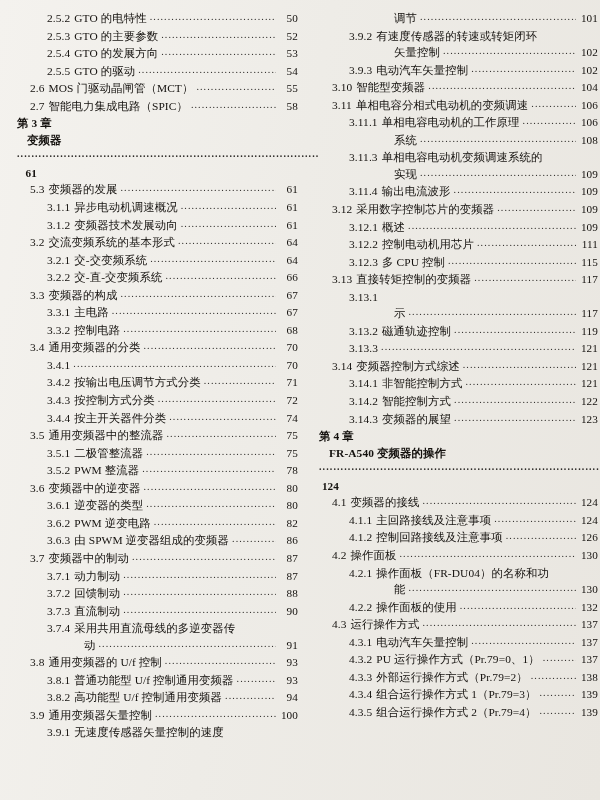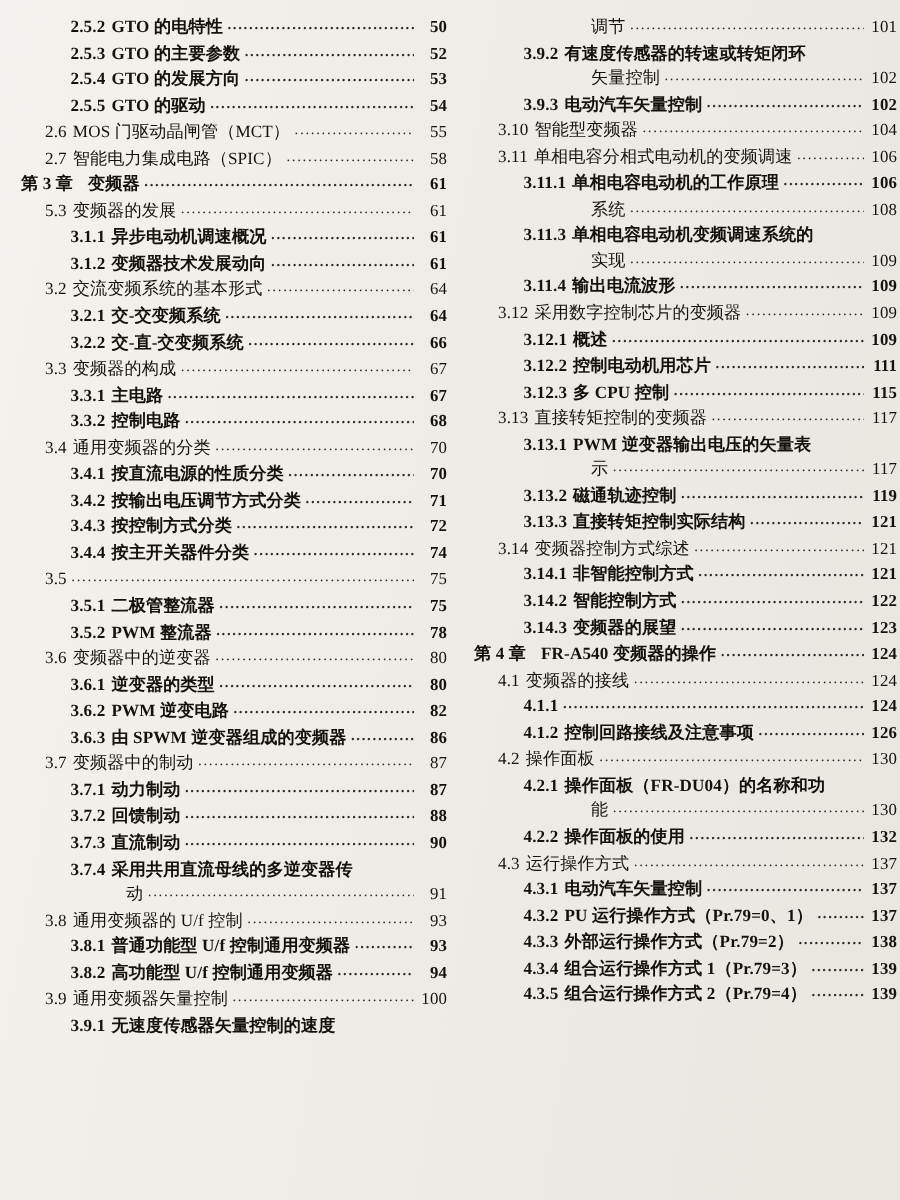--- a/index.html
+++ b/index.html
@@ -61,23 +61,23 @@
     letter-spacing: 1.1px;
     color: #2a2724;
   }
   .pg {
     flex: 0 0 auto;
     text-align: right;
     min-width: 20px;
     font-size: 11.2px;
   }
   
-  .lvl-chap { padding-left: 0px; font-weight: bold; }
+  .lvl-chap { padding-left: 0px; font-weight: bold; flex-direction: column; }
   .lvl1 { padding-left: 16px; }
-  .lvl2 { padding-left: 33px; font-weight: bold; }
+  .lvl2 { padding-left: 33px; }
   .cont2 { padding-left: 66px; }
   .cont-r { padding-left: 74px; }
 
   .lvl-chap .txt { padding-left: 10px; }
 </style>
 </head>
 <body>
 
 <div class="page">
   <div class="columns">
@@ -179,21 +179,20 @@
           <span class="pg">68</span>
         </div>
         <div class="line lvl1">
           <span class="num">3.4</span>
           <span class="txt">通用变频器的分类</span>
           <span class="dots">....................................................................................</span>
           <span class="pg">70</span>
         </div>
         <div class="line lvl2">
           <span class="num">3.4.1</span>
-          <span class="txt">按直流电源的性质分类</span>
           <span class="dots">....................................................................................</span>
           <span class="pg">70</span>
         </div>
         <div class="line lvl2">
           <span class="num">3.4.2</span>
           <span class="txt">按输出电压调节方式分类</span>
           <span class="dots">....................................................................................</span>
           <span class="pg">71</span>
         </div>
         <div class="line lvl2">
@@ -203,20 +202,21 @@
           <span class="pg">72</span>
         </div>
         <div class="line lvl2">
           <span class="num">3.4.4</span>
           <span class="txt">按主开关器件分类</span>
           <span class="dots">....................................................................................</span>
           <span class="pg">74</span>
         </div>
         <div class="line lvl1">
           <span class="num">3.5</span>
+          <span class="txt">通用变频器中的整流器</span>
           <span class="dots">....................................................................................</span>
           <span class="pg">75</span>
         </div>
         <div class="line lvl2">
           <span class="num">3.5.1</span>
           <span class="txt">二极管整流器</span>
           <span class="dots">....................................................................................</span>
           <span class="pg">75</span>
         </div>
         <div class="line lvl2">
@@ -395,36 +395,34 @@
           <span class="pg">115</span>
         </div>
         <div class="line lvl1">
           <span class="num">3.13</span>
           <span class="txt">直接转矩控制的变频器</span>
           <span class="dots">....................................................................................</span>
           <span class="pg">117</span>
         </div>
         <div class="line lvl2">
           <span class="num">3.13.1</span>
-          <span class="txt">PWM 逆变器输出电压的矢量表</span>
         </div>
         <div class="line cont-r">
           <span class="txt">示</span>
           <span class="dots">....................................................................................</span>
           <span class="pg">117</span>
         </div>
         <div class="line lvl2">
           <span class="num">3.13.2</span>
           <span class="txt">磁通轨迹控制</span>
           <span class="dots">....................................................................................</span>
           <span class="pg">119</span>
         </div>
         <div class="line lvl2">
           <span class="num">3.13.3</span>
-          <span class="txt">直接转矩控制实际结构</span>
           <span class="dots">....................................................................................</span>
           <span class="pg">121</span>
         </div>
         <div class="line lvl1">
           <span class="num">3.14</span>
           <span class="txt">变频器控制方式综述</span>
           <span class="dots">....................................................................................</span>
           <span class="pg">121</span>
         </div>
         <div class="line lvl2">
@@ -452,20 +450,21 @@
           <span class="pg">124</span>
         </div>
         <div class="line lvl1">
           <span class="num">4.1</span>
           <span class="txt">变频器的接线</span>
           <span class="dots">....................................................................................</span>
           <span class="pg">124</span>
         </div>
         <div class="line lvl2">
           <span class="num">4.1.1</span>
+          <span class="txt">主回路接线及注意事项</span>
           <span class="dots">....................................................................................</span>
           <span class="pg">124</span>
         </div>
         <div class="line lvl2">
           <span class="num">4.1.2</span>
           <span class="txt">控制回路接线及注意事项</span>
           <span class="dots">....................................................................................</span>
           <span class="pg">126</span>
         </div>
         <div class="line lvl1">

